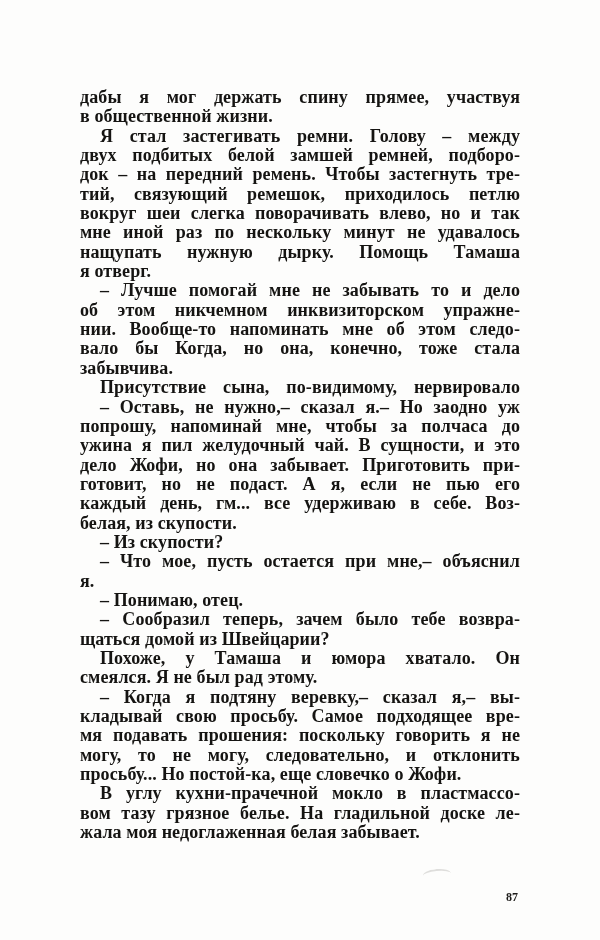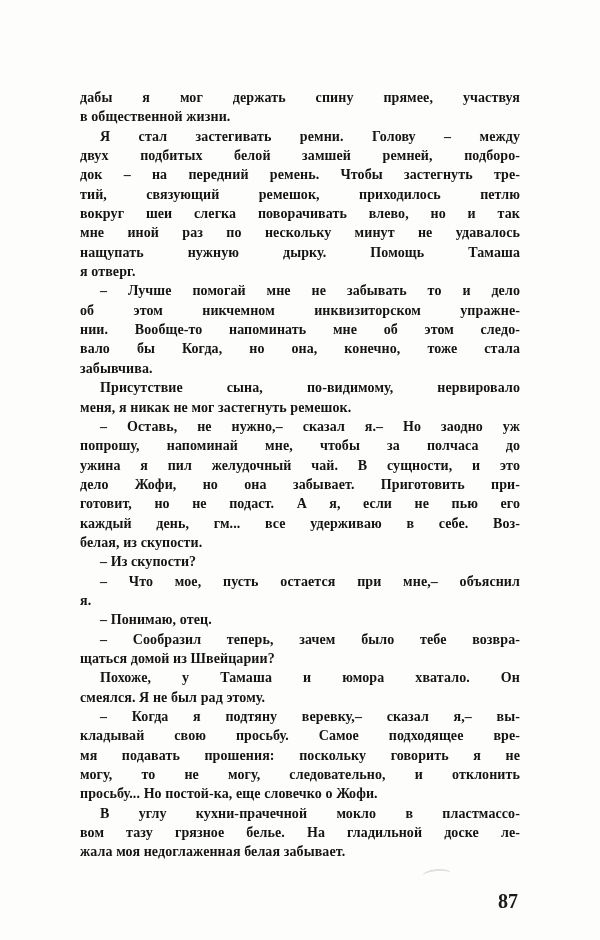--- a/index.html
+++ b/index.html
@@ -16,21 +16,21 @@
     font-family: "Liberation Serif", "DejaVu Serif", serif;
     color: #151412;
   }
   .text-block {
     position: absolute;
     left: 80px;
     top: 88px;
     width: 440px;
   }
   .line {
-    font-size: 14px;
+    font-size: 18px;
     line-height: 19.35px;
     font-weight: 700;
     letter-spacing: 0.1px;
     text-align: justify;
     text-align-last: justify;
     -moz-text-align-last: justify;
   }
   .line.last {
     text-align: center;
     text-align-last: left;
@@ -38,21 +38,21 @@
   }
   .line.indent {
     text-indent: 20px;
   }
   .page-number {
     position: absolute;
     left: 80px;
     top: 890px;
     width: 438px;
     text-align: right;
-    font-size: 20px;
+    font-size: 12px;
     font-weight: 700;
     color: #1b1a18;
   }
   .scan-artifact {
     position: absolute;
     left: 423px;
     top: 869px;
     width: 28px;
     height: 9px;
     border-top: 2px solid #cfcecb;
@@ -75,21 +75,20 @@
       <div class="line">вокруг шеи слегка поворачивать влево, но и так</div>
       <div class="line">мне иной раз по нескольку минут не удавалось</div>
       <div class="line">нащупать нужную дырку. Помощь Тамаша</div>
       <div class="line last">я отверг.</div>
       <div class="line indent">– Лучше помогай мне не забывать то и дело</div>
       <div class="line">об этом никчемном инквизиторском упражне-</div>
       <div class="line">нии. Вообще-то напоминать мне об этом следо-</div>
       <div class="line">вало бы Когда, но она, конечно, тоже стала</div>
       <div class="line last">забывчива.</div>
       <div class="line indent">Присутствие сына, по-видимому, нервировало</div>
-      <div class="line last">меня, я никак не мог застегнуть ремешок.</div>
       <div class="line indent">– Оставь, не нужно,– сказал я.– Но заодно уж</div>
       <div class="line">попрошу, напоминай мне, чтобы за полчаса до</div>
       <div class="line">ужина я пил желудочный чай. В сущности, и это</div>
       <div class="line">дело Жофи, но она забывает. Приготовить при-</div>
       <div class="line">готовит, но не подаст. А я, если не пью его</div>
       <div class="line">каждый день, гм... все удерживаю в себе. Воз-</div>
       <div class="line last">белая, из скупости.</div>
       <div class="line indent last">– Из скупости?</div>
       <div class="line indent">– Что мое, пусть остается при мне,– объяснил</div>
       <div class="line last">я.</div>

